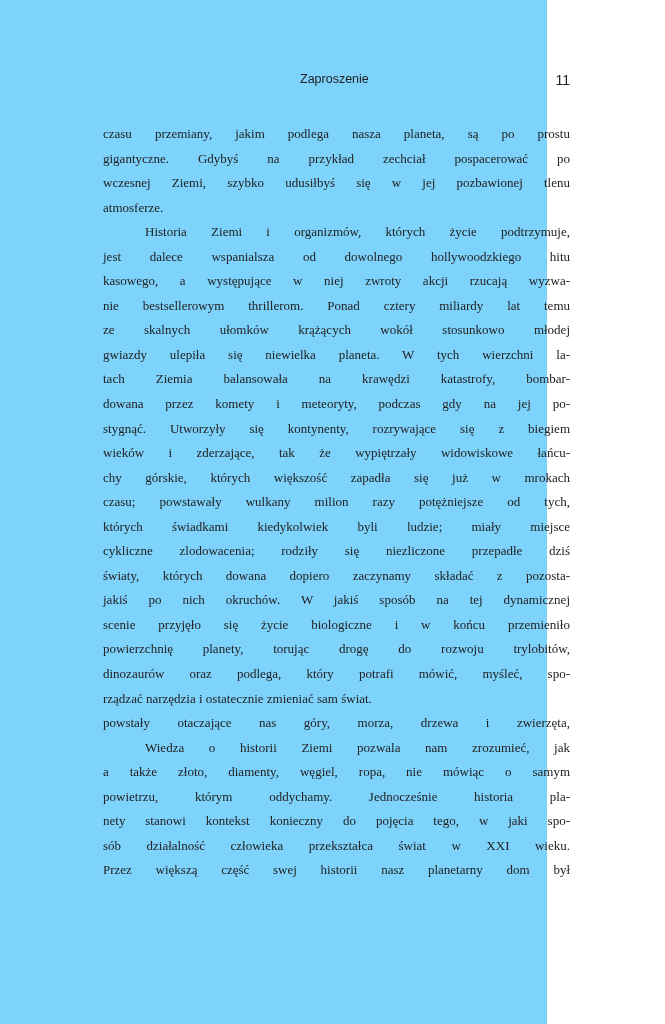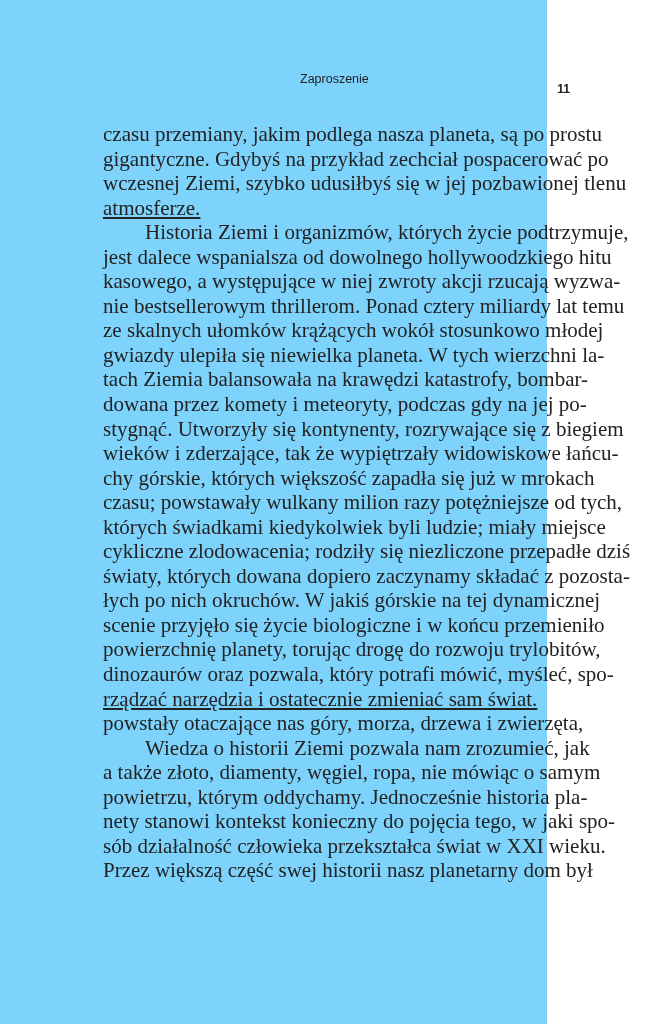--- a/index.html
+++ b/index.html
@@ -3,31 +3,31 @@
 <meta charset="utf-8">
 <style>
   html, body { margin: 0; padding: 0; background: #ffffff; }
   body { width: 665px; height: 1024px; position: relative; overflow: hidden; }
   .page { position: absolute; left: 0; top: 0; width: 547px; height: 1024px; background: #7dd3fc; }
   .running-head {
     position: absolute; top: 72px; left: 103px; width: 467px; height: 18px;
     font-family: "Liberation Sans", sans-serif; font-size: 12.5px; color: #222;
   }
   .running-head .title { position: absolute; left: 197px; top: 0; }
-  .running-head .folio { position: absolute; right: 0; top: 0; font-weight: bold; font-size: 12px; margin-top: 10px; }
+  .running-head .folio { position: absolute; right: 0; top: 0; font-weight: normal; font-size: 14px; }
   .body-text {
     position: absolute; top: 122px; left: 103px; width: 467px;
-    font-family: "Liberation Serif", serif; font-size: 21px; line-height: 24.55px;
+    font-family: "Liberation Serif", serif; font-size: 13px; line-height: 24.55px;
     color: #222; text-align: justify;
   }
   .body-text .line {
     display: block; white-space: nowrap; text-align: justify; text-align-last: justify;
     height: 24.55px; overflow: visible;
   }
-  .body-text .line.last { text-align-last: left; text-decoration: underline; }
+  .body-text .line.last { text-align-last: left; }
   .body-text .line.indent { padding-left: 42px; }
 </style>
 </head>
 <body>
 
 <div class="page">
   <div class="running-head">
     <span class="title">Zaproszenie</span>
     <span class="folio">11</span>
   </div>
@@ -47,24 +47,24 @@
         <span class="line">gwiazdy ulepiła się niewielka planeta. W tych wierzchni la-</span>
         <span class="line">tach Ziemia balansowała na krawędzi katastrofy, bombar-</span>
         <span class="line">dowana przez komety i meteoryty, podczas gdy na jej po-</span>
         <span class="line">stygnąć. Utworzyły się kontynenty, rozrywające się z biegiem</span>
         <span class="line">wieków i zderzające, tak że wypiętrzały widowiskowe łańcu-</span>
         <span class="line">chy górskie, których większość zapadła się już w mrokach</span>
         <span class="line">czasu; powstawały wulkany milion razy potężniejsze od tych,</span>
         <span class="line">których świadkami kiedykolwiek byli ludzie; miały miejsce</span>
         <span class="line">cykliczne zlodowacenia; rodziły się niezliczone przepadłe dziś</span>
         <span class="line">światy, których dowana dopiero zaczynamy składać z pozosta-</span>
-        <span class="line">łych po nich okruchów. W jakiś górskie na tej dynamicznej</span>
+        <span class="line">jakiś po nich okruchów. W jakiś sposób na tej dynamicznej</span>
         <span class="line">scenie przyjęło się życie biologiczne i w końcu przemieniło</span>
         <span class="line">powierzchnię planety, torując drogę do rozwoju trylobitów,</span>
-        <span class="line">dinozaurów oraz pozwala, który potrafi mówić, myśleć, spo-</span>
+        <span class="line">dinozaurów oraz podlega, który potrafi mówić, myśleć, spo-</span>
         <span class="line last">rządzać narzędzia i ostatecznie zmieniać sam świat.</span>
       </div>
       <div>
         <span class="line">powstały otaczające nas góry, morza, drzewa i zwierzęta,</span>
         <span class="line indent">Wiedza o historii Ziemi pozwala nam zrozumieć, jak</span>
         <span class="line">a także złoto, diamenty, węgiel, ropa, nie mówiąc o samym</span>
         <span class="line">powietrzu, którym oddychamy. Jednocześnie historia pla-</span>
         <span class="line">nety stanowi kontekst konieczny do pojęcia tego, w jaki spo-</span>
         <span class="line">sób działalność człowieka przekształca świat w XXI wieku.</span>
         <span class="line">Przez większą część swej historii nasz planetarny dom był</span>

